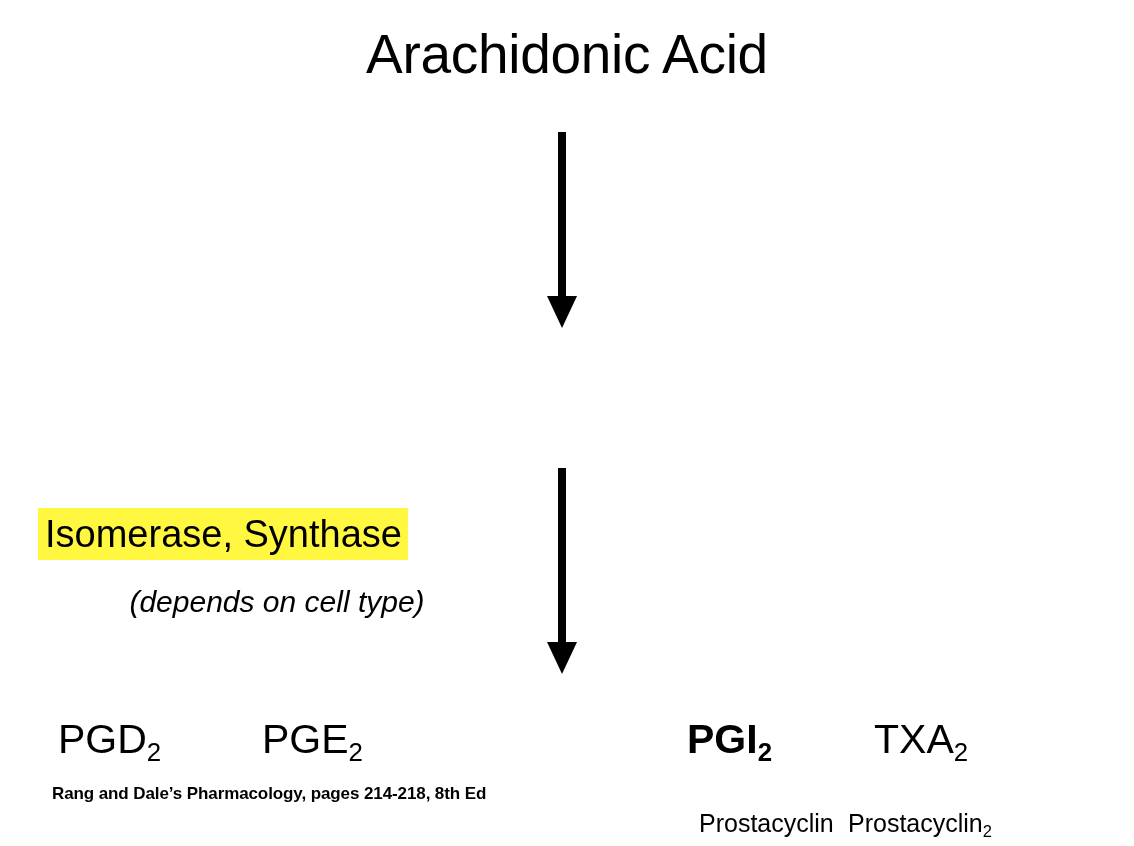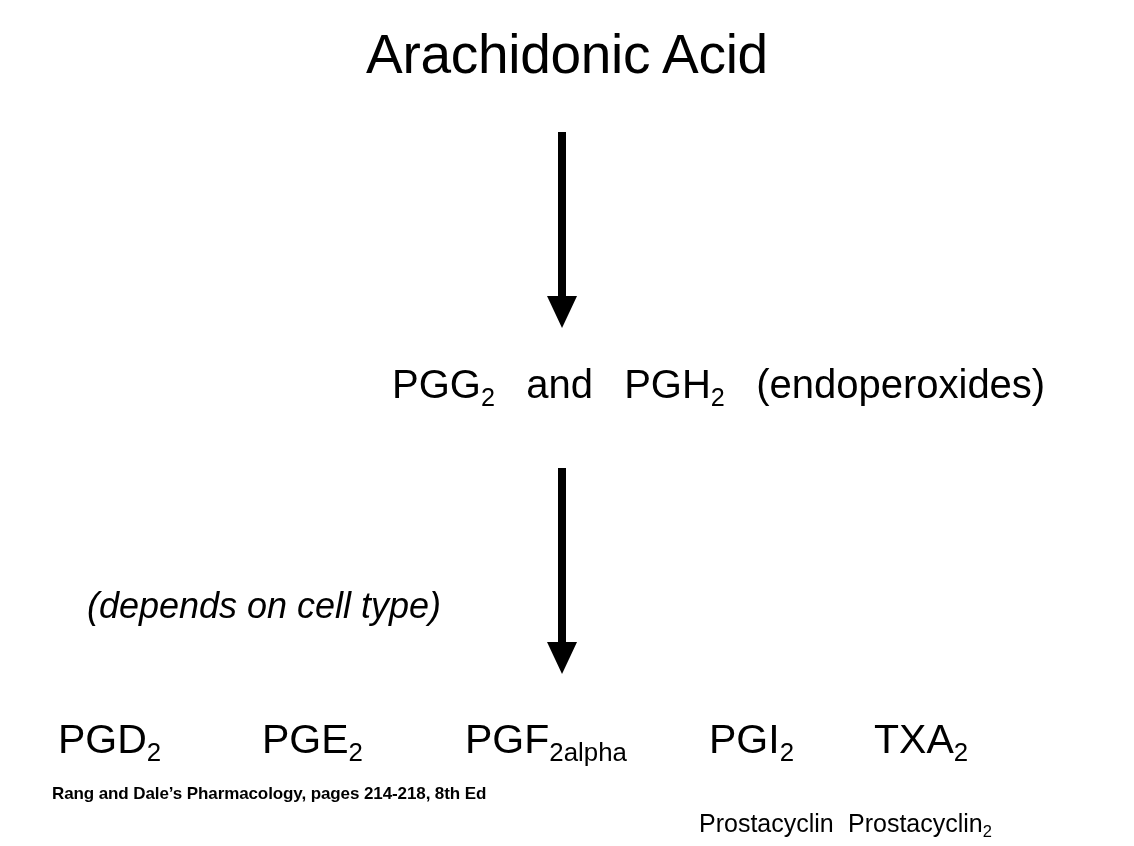--- a/index.html
+++ b/index.html
@@ -71,25 +71,25 @@
   }
   .enzyme-iso {
     display: inline-block;
     font-size: 38px;
     line-height: 1.38;
     padding: 0 6px 0 7px;
     white-space: nowrap;
   }
   .note-cell {
     position: absolute;
-    left: 25px;
+    left: 38px;
     top: 584px;
     width: 478px;
     text-align: center;
-    font-size: 36px;
+    font-size: 30px;
     font-style: italic;
     line-height: 1.2;
     white-space: nowrap;
   }
 
   
   .product {
     position: absolute;
     font-size: 41px;
     line-height: 1.05;
@@ -154,39 +154,32 @@
   </div>
 
   <div class="arrow" style="left:542px; top:468px;">
     <svg width="40" height="206" viewBox="0 0 40 206" aria-hidden="true">
       <rect x="16" y="0" width="8" height="178" fill="#000000"></rect>
       <polygon points="5,174 35,174 20,206" fill="#000000"></polygon>
     </svg>
   </div>
 
 
-  <div class="endoperoxides">
-    <span><span>PGG</span><sub class="sb">2</sub></span>
-    <span class="gap"></span>
-    <span>and</span>
-    <span class="gap"></span>
-    <span><span>PGH</span><sub class="sb">2</sub></span>
-    <span class="gap"></span>
-    <span>(endoperoxides)</span>
+
+  <div class="enzyme-iso-wrap">
+    <span class="enzyme-iso" id="iso-highlight" style="background-color: rgb(255, 247, 64);">Isomerase, Synthase</span>
   </div>
-
   <div class="note-cell">(depends on cell type)</div>
 
   <div class="product" style="left:58px;  top:718px;"><span>PGD</span><sub>2</sub></div>
 
   <div class="product" style="left:262px; top:718px;"><span>PGE</span><sub>2</sub></div>
 
-  <div class="product" style="left:465px; top:718px;"><span>PGF</span><sub>2alpha</sub></div>
 
-  <div class="product" style="left:709px; top:718px;"><span>PGI</span><sub>2</sub></div>
+  <div class="product" style="left:687px; top:718px;font-weight:bold;"><span>PGI</span><sub>2</sub></div>
 
   <div class="product" style="left:874px; top:718px;"><span>TXA</span><sub>2</sub></div>
 
   <div class="subname" style="left:699px; top:786px;">Prostacyclin</div>
 
   <div class="subname" style="left:848px; top:786px;"><span>Prostacyclin</span><sub>2</sub></div>
 
   <div class="citation">Rang and Dale’s Pharmacology, pages 214-218, 8th Ed</div>
 
 </div>

